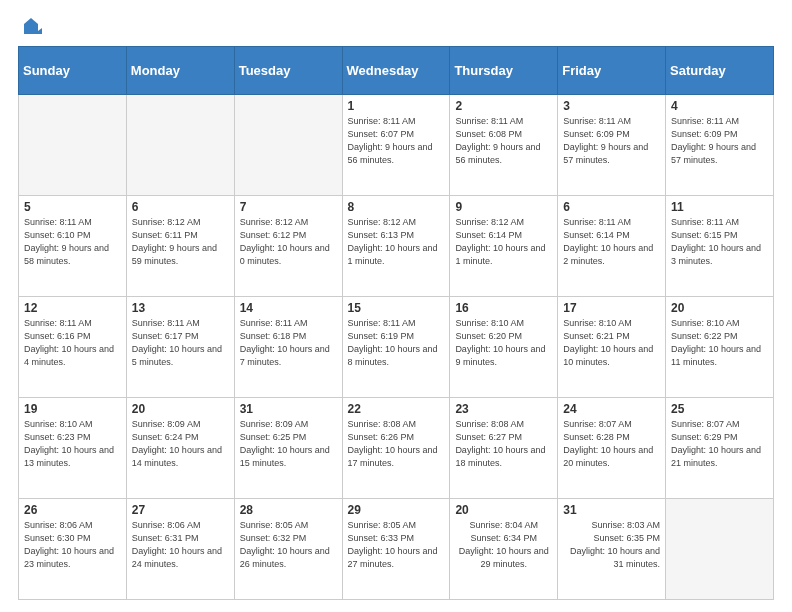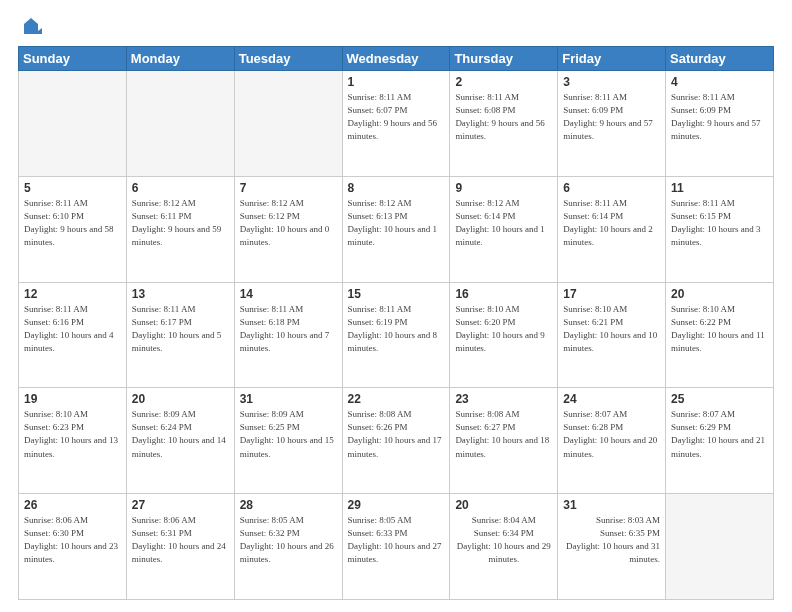--- a/index.html
+++ b/index.html
@@ -62,21 +62,21 @@
       border: 1px solid #ccc;
       border-collapse: collapse;
       width: 100%;
       table-layout: fixed;
     }
     .calendar th {
       background: #3a7fc1;
       color: #fff;
       font-size: 13px;
       font-weight: 600;
-      padding: 4px 4px;
+      padding: 16px 4px;
       text-align: left;
       border: 1px solid #2d6aa0;
     }
     .calendar td {
       border: 1px solid #ccc;
       vertical-align: top;
       padding: 4px 5px;
       font-size: 9.5px;
       color: #333;
       background: #fff;
@@ -89,21 +89,20 @@
       font-size: 12px;
       font-weight: bold;
       color: #333;
       display: block;
       margin-bottom: 2px;
     }
     .day-info {
       font-size: 9px;
       color: #444;
       line-height: 1.45;
-      font-family: Liberation Serif, serif;
     }
   </style>
 </head>
 <body>
 
 <div class="page">
   <div class="header">
     <div class="logo">
       <div style="display:flex;flex-direction:column;align-items:flex-start;">
         <div style="display:flex;align-items:center;">

